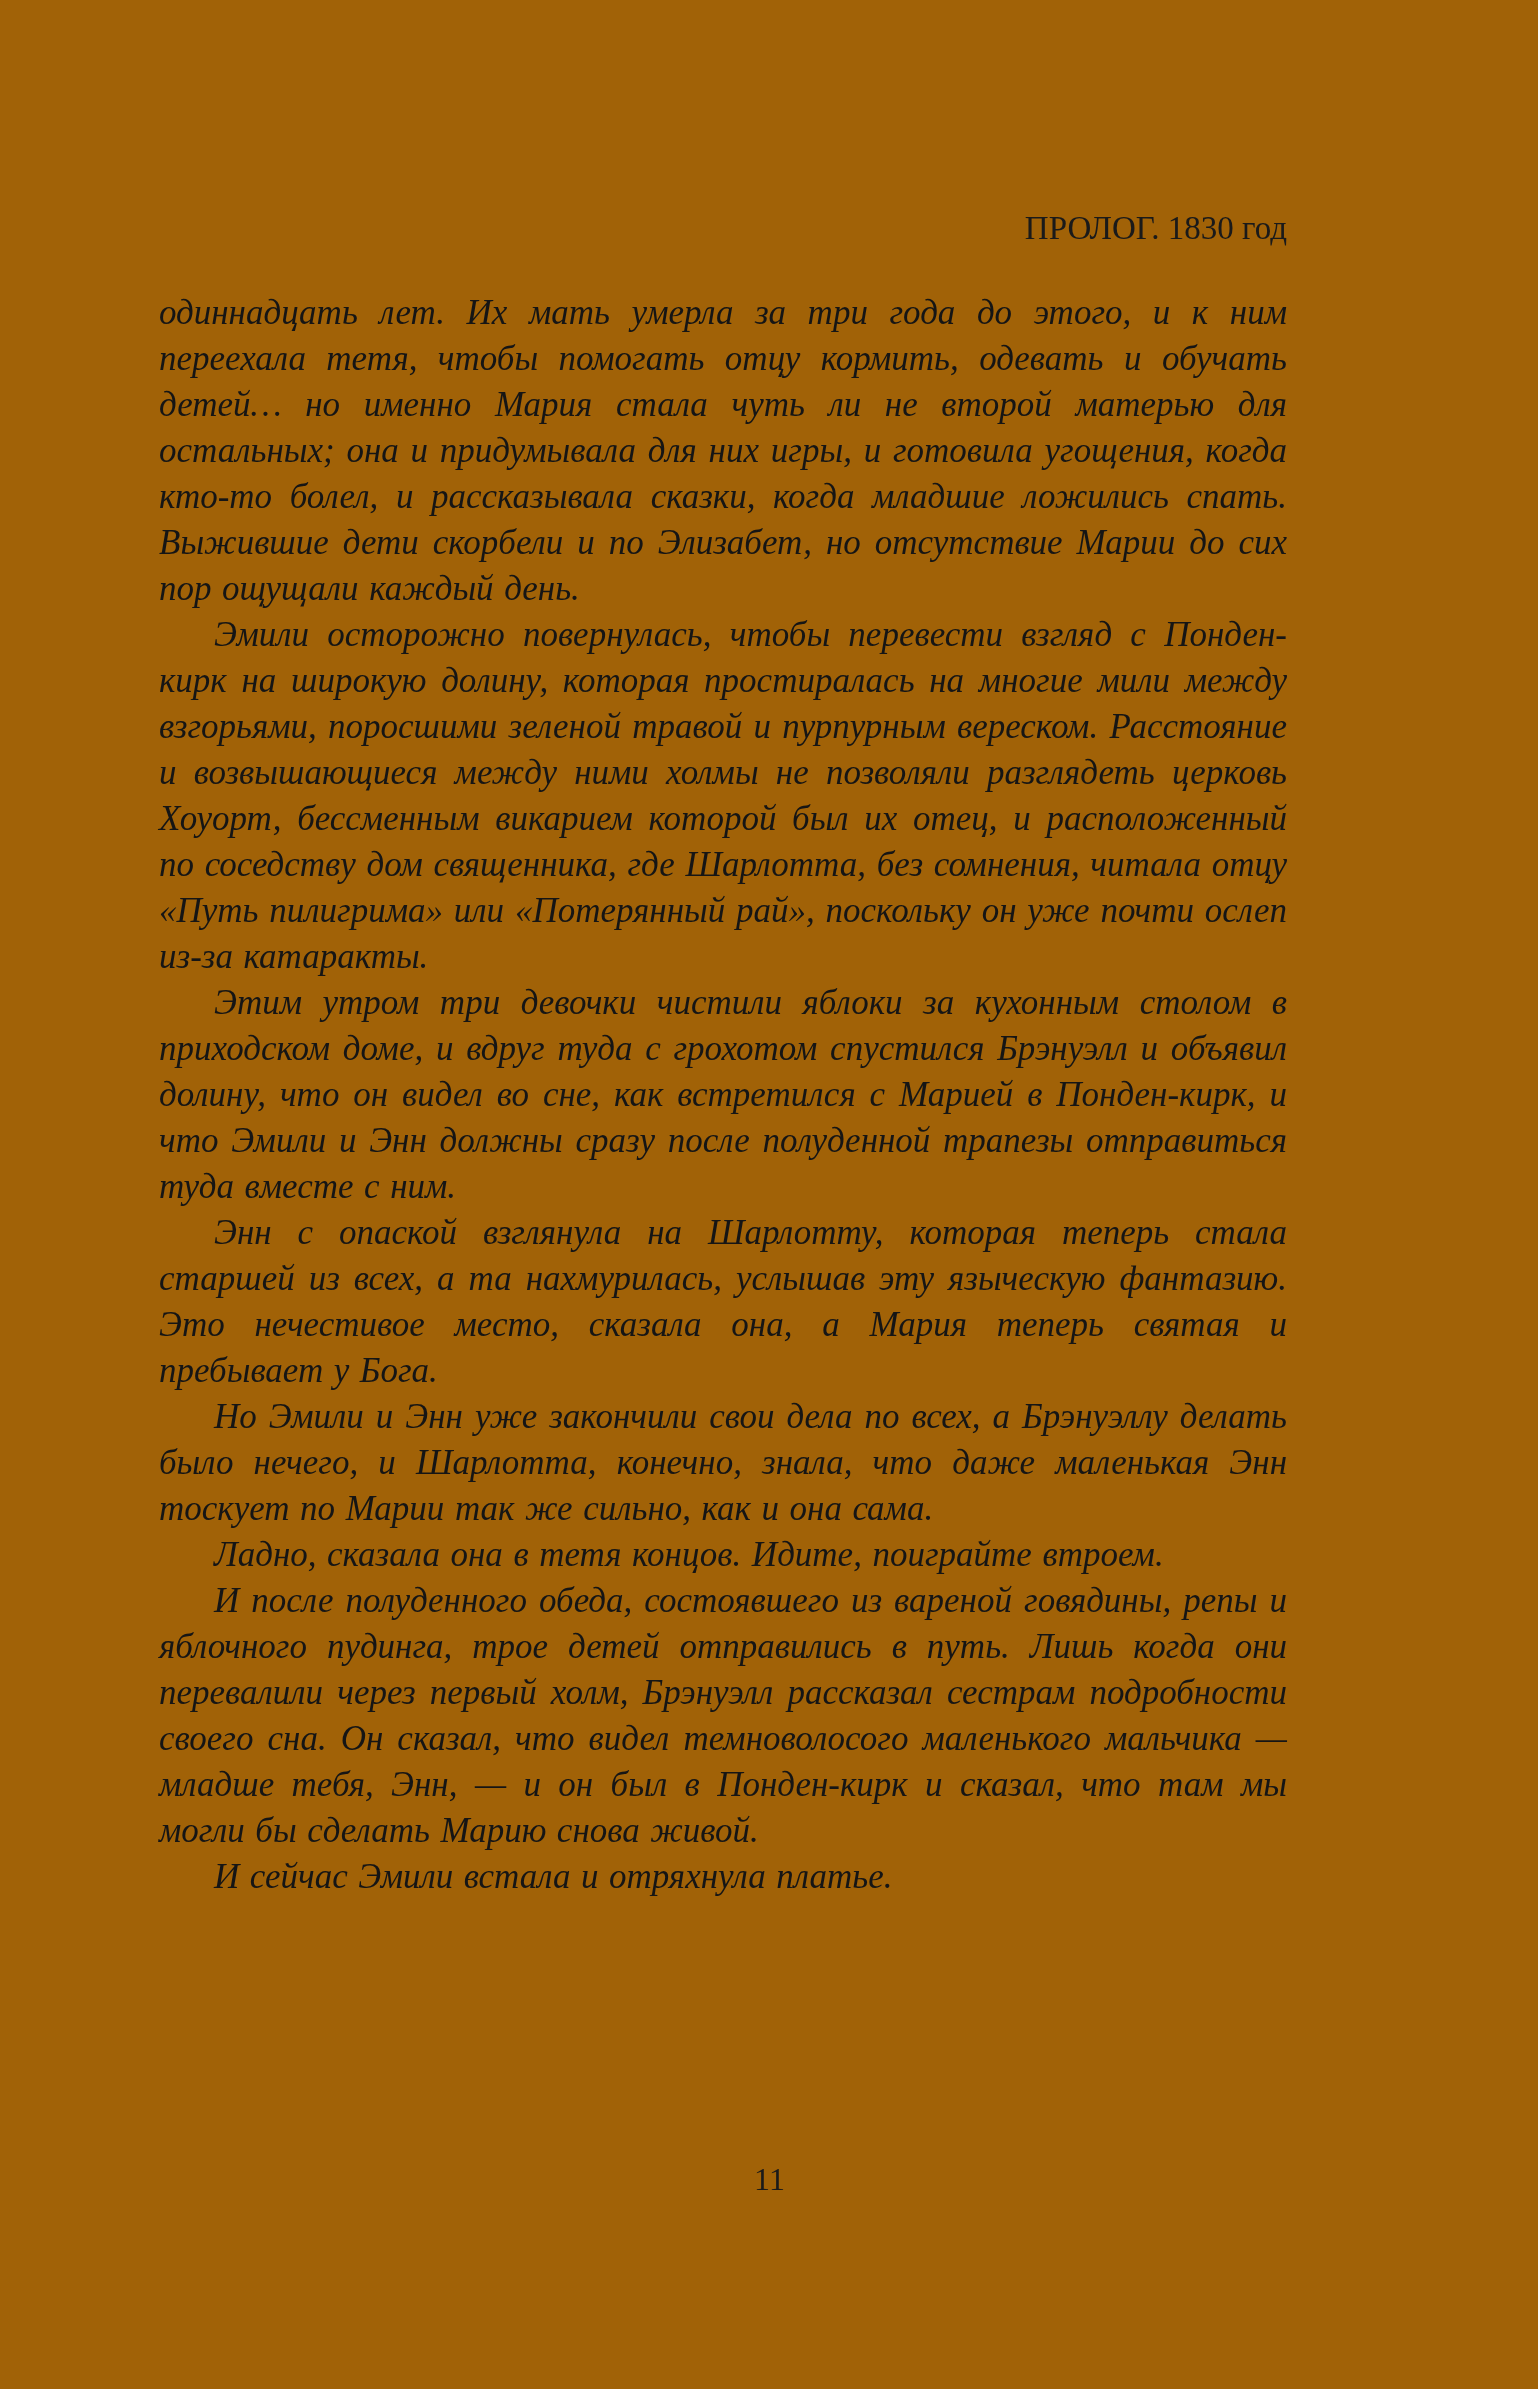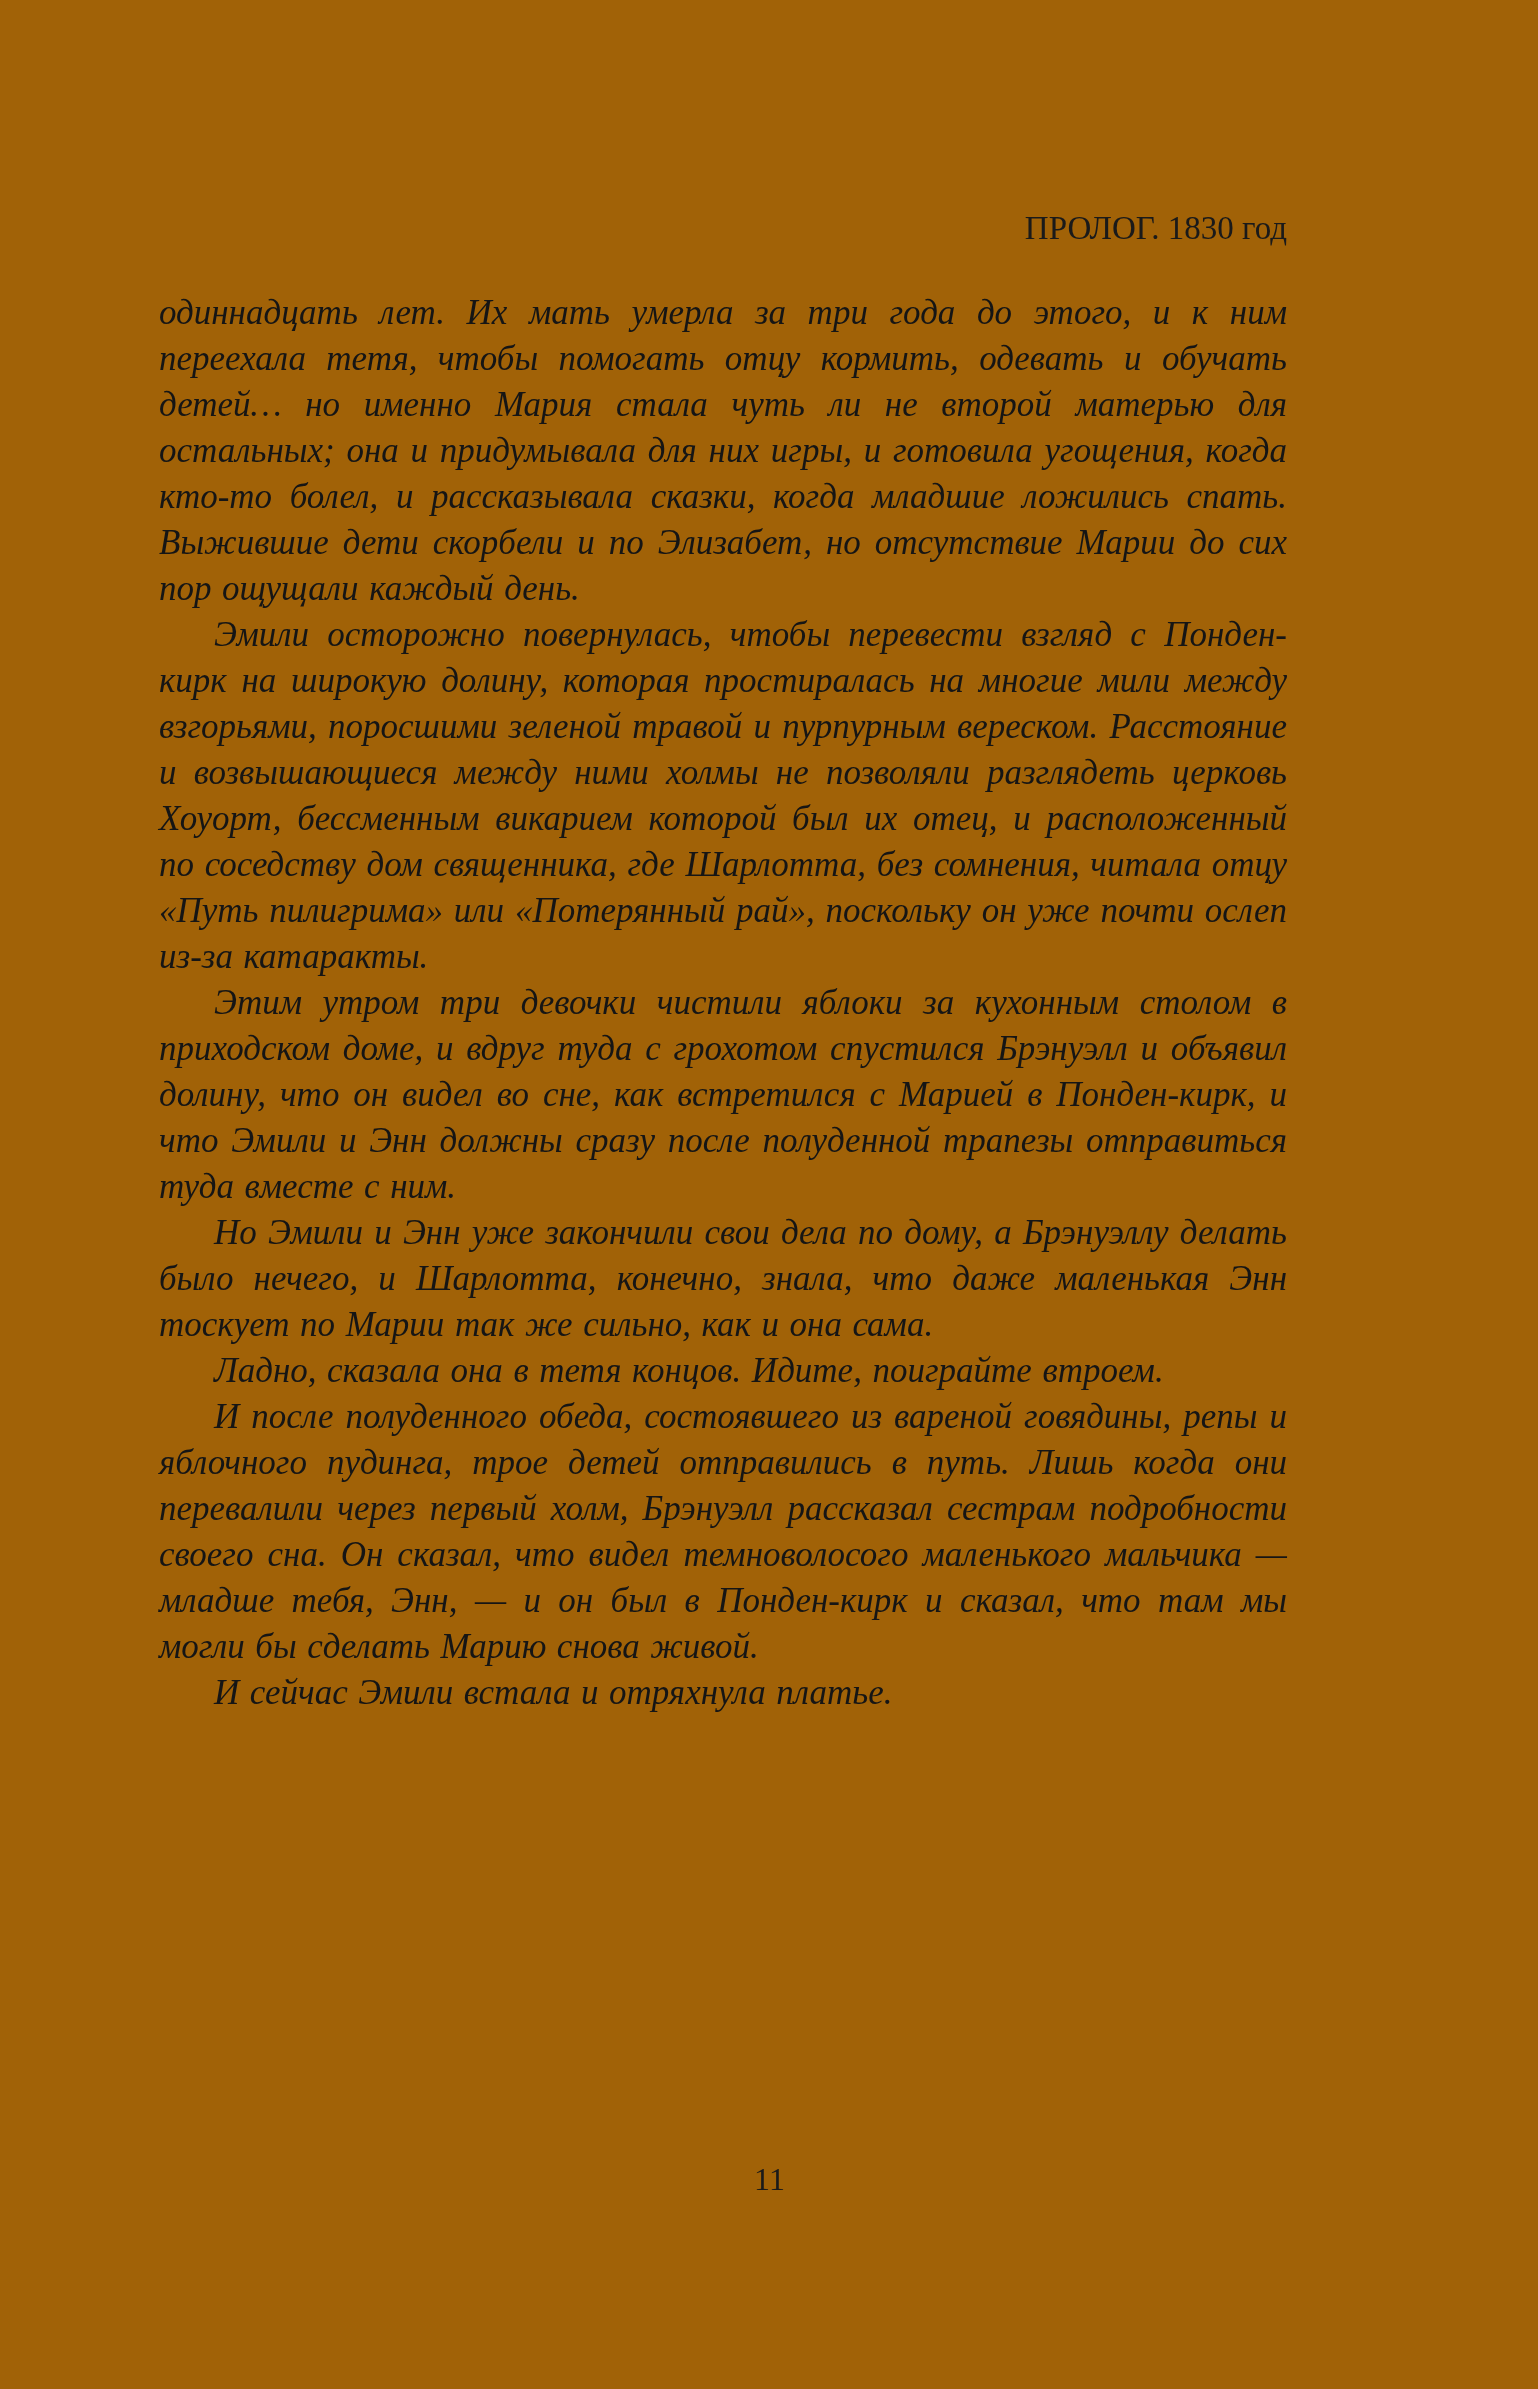--- a/index.html
+++ b/index.html
@@ -59,21 +59,22 @@
 </head>
 <body>
 
 <div class="page">
   <div class="content">
     <div class="running-header">ПРОЛОГ. 1830 год</div>
     <div class="body-text">
       <p>одиннадцать лет. Их мать умерла за три года до этого, и к ним переехала тетя, чтобы помогать отцу кормить, одевать и обучать детей… но именно Мария стала чуть ли не второй матерью для остальных; она и придумывала для них игры, и готовила угощения, когда кто-то болел, и рассказывала сказки, когда младшие ложились спать. Выжившие дети скорбели и по Элизабет, но отсутствие Марии до сих пор ощущали каждый день.</p>
       <p>Эмили осторожно повернулась, чтобы перевести взгляд с Понден-кирк на широкую долину, которая простиралась на многие мили между взгорьями, поросшими зеленой травой и пурпурным вереском. Расстояние и возвышающиеся между ними холмы не позволяли разглядеть церковь Хоуорт, бессменным викарием которой был их отец, и расположенный по соседству дом священника, где Шарлотта, без сомнения, читала отцу «Путь пилигрима» или «Потерянный рай», поскольку он уже почти ослеп из-за катаракты.</p>
       <p>Этим утром три девочки чистили яблоки за кухонным столом в приходском доме, и вдруг туда с грохотом спустился Брэнуэлл и объявил долину, что он видел во сне, как встретился с Марией в Понден-кирк, и что Эмили и Энн должны сразу после полуденной трапезы отправиться туда вместе с ним.</p>
-      <p>Но Эмили и Энн уже закончили свои дела по дому, а Брэнуэллу делать было нечего, и Шарлотта, конечно, знала, что даже маленькая Энн тоскует по Марии так же сильно, как и она сама.</p>
+      <p>Энн с опаской взглянула на Шарлотту, которая теперь стала старшей из всех, а та нахмурилась, услышав эту языческую фантазию. Это нечестивое место, сказала она, а Мария теперь святая и пребывает у Бога.</p>
+      <p>Но Эмили и Энн уже закончили свои дела по всех, а Брэнуэллу делать было нечего, и Шарлотта, конечно, знала, что даже маленькая Энн тоскует по Марии так же сильно, как и она сама.</p>
       <p>Ладно, сказала она в тетя концов. Идите, поиграйте втроем.</p>
       <p>И после полуденного обеда, состоявшего из вареной говядины, репы и яблочного пудинга, трое детей отправились в путь. Лишь когда они перевалили через первый холм, Брэнуэлл рассказал сестрам подробности своего сна. Он сказал, что видел темноволосого маленького мальчика — младше тебя, Энн, — и он был в Понден-кирк и сказал, что там мы могли бы сделать Марию снова живой.</p>
       <p>И сейчас Эмили встала и отряхнула платье.</p>
     </div>
   </div>
   <div class="page-number">11</div>
 </div>
 
 
 </body></html>

